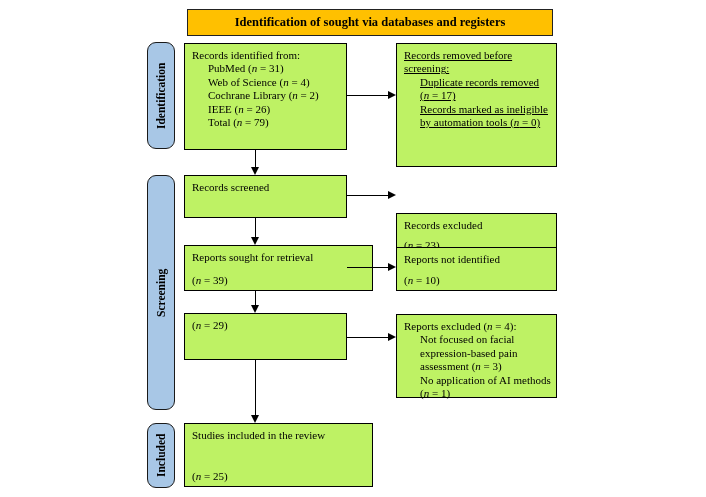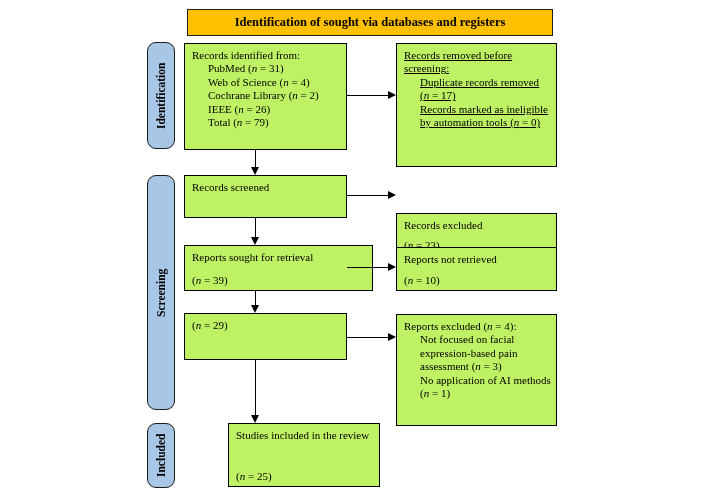--- a/index.html
+++ b/index.html
@@ -80,34 +80,34 @@
   <div class="box center" style="left:396px; top:175px; width:161px; height:43px;margin-top:38px;">
     <div>Records excluded</div>
     <div>(<i>n</i> = 23)</div>
   </div>
 
   <div class="box center" style="left:184px; top:245px; width:189px; height:46px;">
     <div>Reports sought for retrieval</div>
     <div>(<i>n</i> = 39)</div>
   </div>
   <div class="box center" style="left:396px; top:247px; width:161px; height:44px;">
-    <div>Reports not retrieved</div>
+    <div>Reports not identified</div>
     <div>(<i>n</i> = 10)</div>
   </div>
 
   <div class="box center" style="left:184px; top:313px; width:163px; height:47px;">
     <div>(<i>n</i> = 29)</div>
   </div>
-  <div class="box" style="left:396px; top:314px; width:161px; height:112px;">
+  <div class="box" style="left:396px; top:314px; width:161px; height:84px;">
     <div>Reports excluded (<i>n</i> = 4):</div>
     <div class="indent">Not focused on facial expression-based pain assessment (<i>n</i> = 3)</div>
     <div class="indent">No application of AI methods (<i>n</i> = 1)</div>
   </div>
 
-  <div class="box center" style="left:184px; top:423px; width:152px; height:64px;margin-left:44px;">
+  <div class="box center" style="left:184px; top:423px; width:189px; height:64px;">
     <div>Studies included in the review</div>
     <div>(<i>n</i> = 25)</div>
   </div>
 
   <div class="harrow" style="left:347px; top:95px;  width:41px;"></div>
   <div class="harrow" style="left:347px; top:195px; width:41px;"></div>
   <div class="harrow" style="left:347px; top:267px; width:41px;"></div>
   <div class="harrow" style="left:347px; top:337px; width:41px;"></div>
 
   <div class="varrow" style="left:255px; top:150px; height:17px;"></div>

